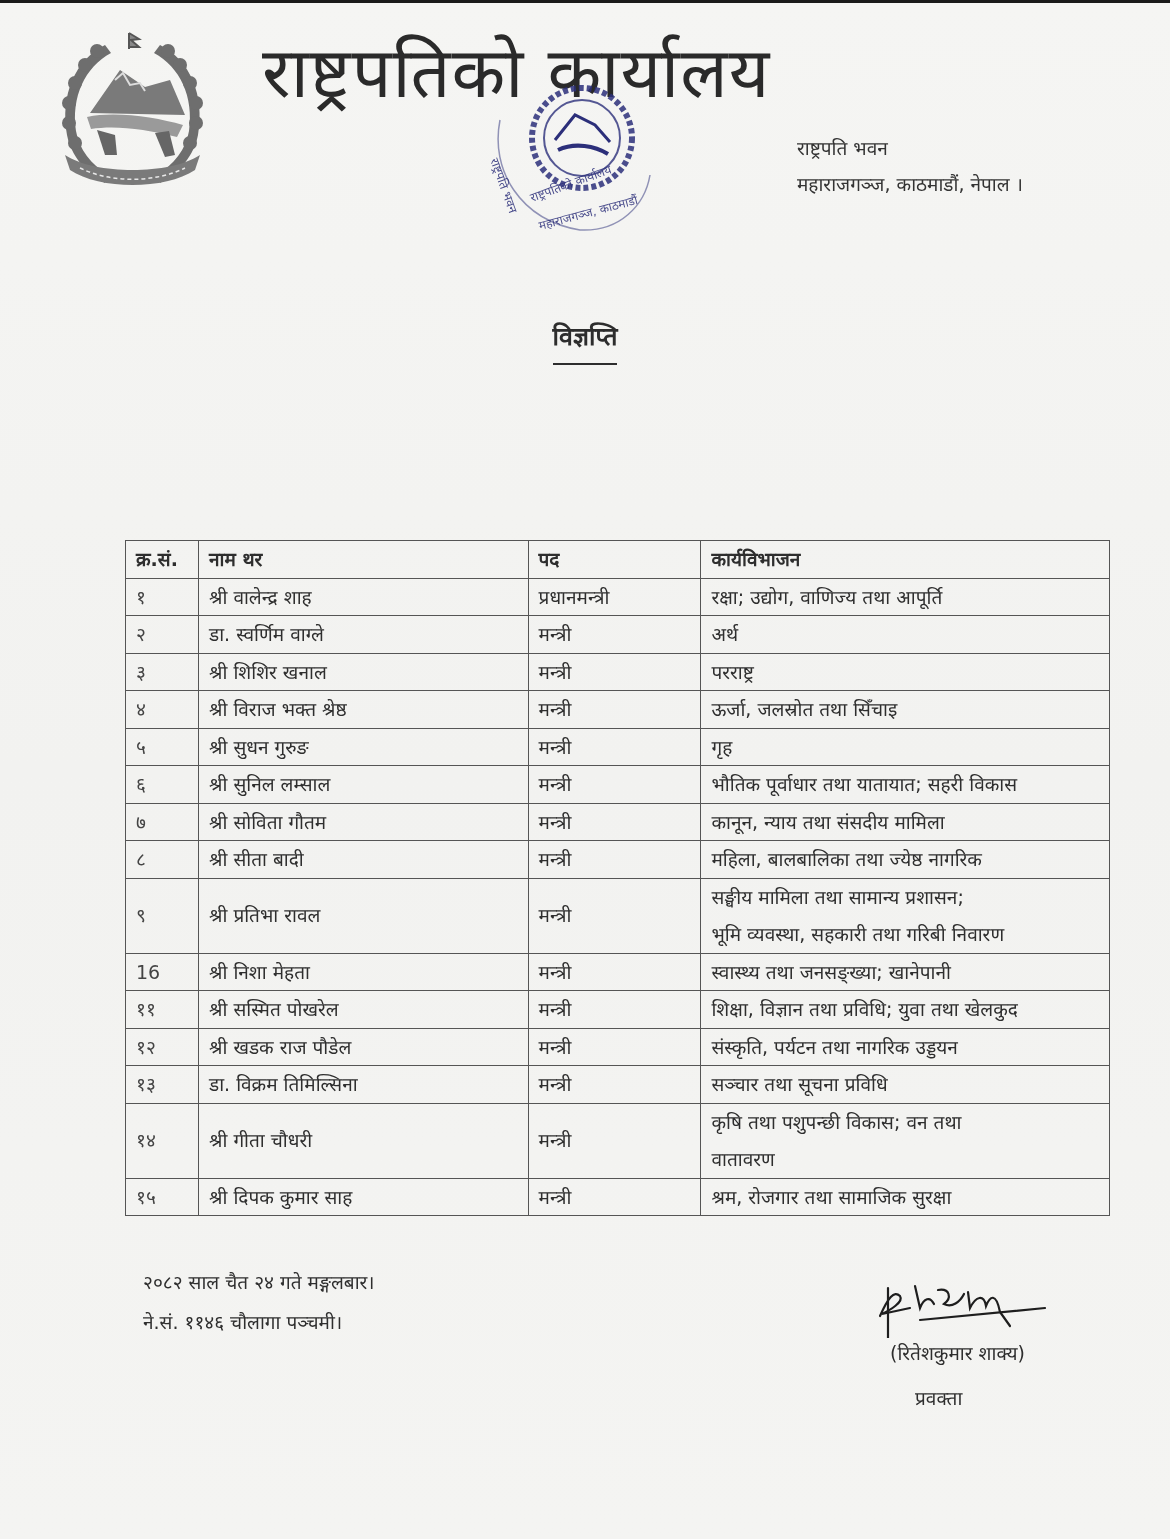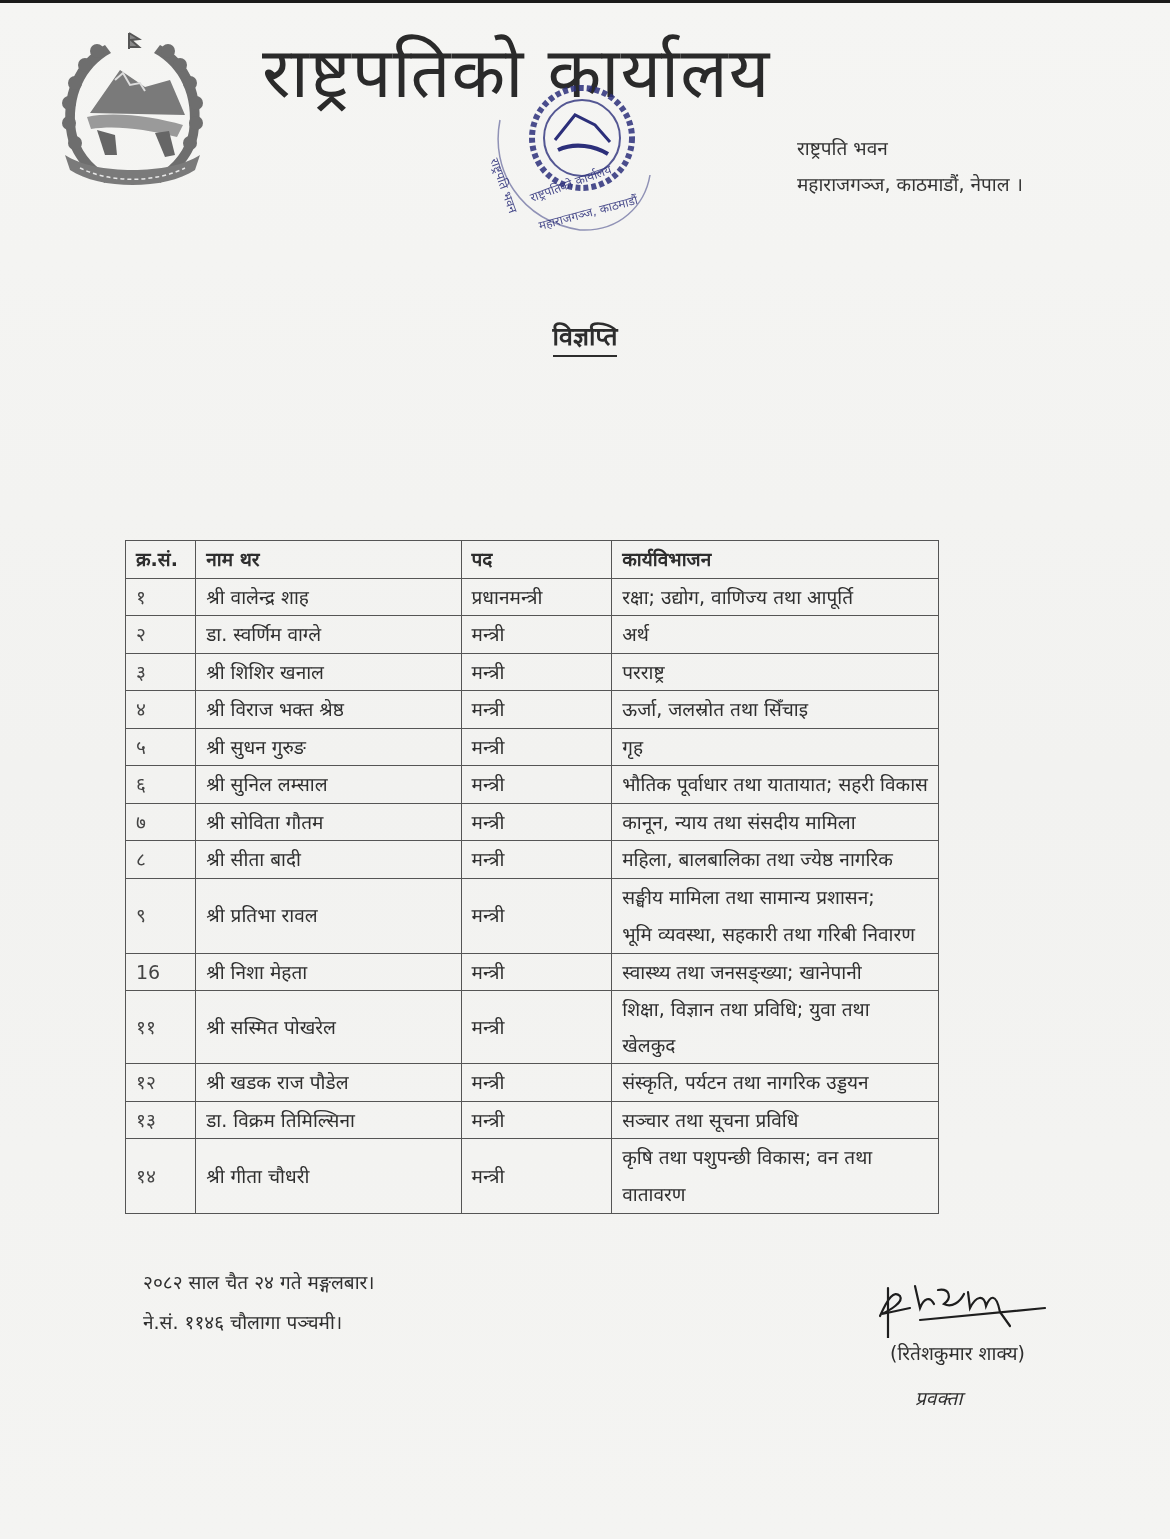--- a/index.html
+++ b/index.html
@@ -35,34 +35,34 @@
     font-size: 19px; line-height: 36px; color: #333;
     font-family: "DejaVu Sans", "Liberation Sans", sans-serif;
   }
   .address div { white-space: nowrap; }
 
   .notice-heading {
     position: absolute; left: 0; width: 1170px; top: 318px; text-align: center;
   }
   .notice-heading span {
     font-size: 25px; font-weight: bold; color: #2d2d2d;
-    border-bottom: 2px solid #2d2d2d; padding-bottom: 4px;
+    border-bottom: 2px solid #2d2d2d; padding-bottom: 12px;
     font-family: "DejaVu Sans", "Liberation Sans", sans-serif;
   }
 
   .body-text {
     position: absolute; left: 124px; top: 385px; width: 990px;
     font-size: 19px; line-height: 47px; color: #2e2e2e;
     text-align: justify;
     font-family: "DejaVu Sans", "Liberation Sans", sans-serif;
   }
 
   table.cabinet {
     position: absolute; left: 125px; top: 540px;
-    width: 814px; border-collapse: collapse;
+    width: 985px; border-collapse: collapse;
     font-family: "DejaVu Sans", "Liberation Sans", sans-serif;
     font-size: 19px; color: #2e2e2e;
   }
   table.cabinet th, table.cabinet td {
     border: 1.5px solid #555; padding: 0 10px; text-align: left;
     vertical-align: middle; height: 36.5px; line-height: 36px;
   }
   table.cabinet th { font-weight: bold; }
   table.cabinet td.tall { height: 74px; line-height: 37px; }
   col.c1 { width: 73px; } col.c2 { width: 330px; } col.c3 { width: 173px; } col.c4 { width: 409px; }
@@ -77,21 +77,20 @@
   .signatory {
     position: absolute; left: 858px; top: 1340px;
     font-size: 19px; color: #2e2e2e; white-space: nowrap;
     font-family: "DejaVu Sans", "Liberation Sans", sans-serif;
     margin-left: 32px;
   }
   .designation {
     position: absolute; left: 915px; top: 1385px;
     font-size: 19px; color: #2e2e2e;
     font-family: "DejaVu Sans", "Liberation Sans", sans-serif;
-    font-style: italic;
   }
 </style>
 </head>
 <body>
 
 <div class="page">
   <div class="topbar"></div>
 
   <svg class="emblem" viewBox="0 0 175 170">
     <g fill="#6e6e6e">
@@ -250,20 +249,26 @@
       </tr>
       <tr>
         <td class="sn tall">१४</td>
         <td class="tall">श्री गीता चौधरी</td>
         <td class="tall">मन्त्री</td>
         <td class="tall">
           <div>कृषि तथा पशुपन्छी विकास; वन तथा</div>
           <div>वातावरण</div>
         </td>
       </tr>
+      <tr>
+        <td class="sn">१५</td>
+        <td>श्री दिपक कुमार साह</td>
+        <td>मन्त्री</td>
+        <td>श्रम, रोजगार तथा सामाजिक सुरक्षा</td>
+      </tr>
     </tbody>
   </table>
 
   <div class="date-block">
     <div>२०८२ साल चैत २४ गते मङ्गलबार।</div>
     <div>ने.सं. ११४६ चौलागा पञ्चमी।</div>
   </div>
 
   <svg class="signature" viewBox="0 0 190 70">
     <g fill="none" stroke="#1e1e1e" stroke-width="2.2" stroke-linecap="round">

